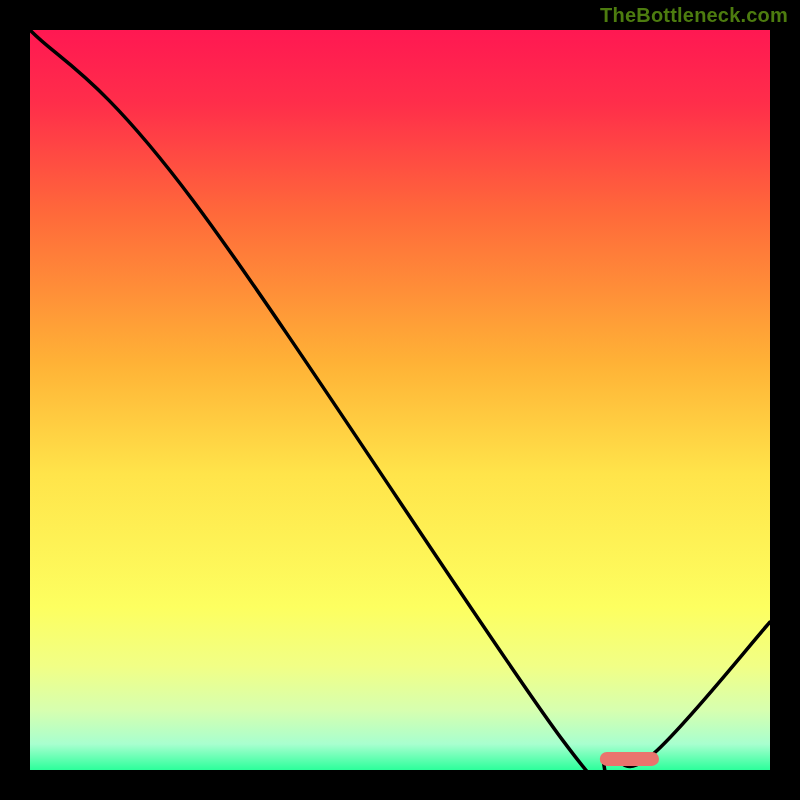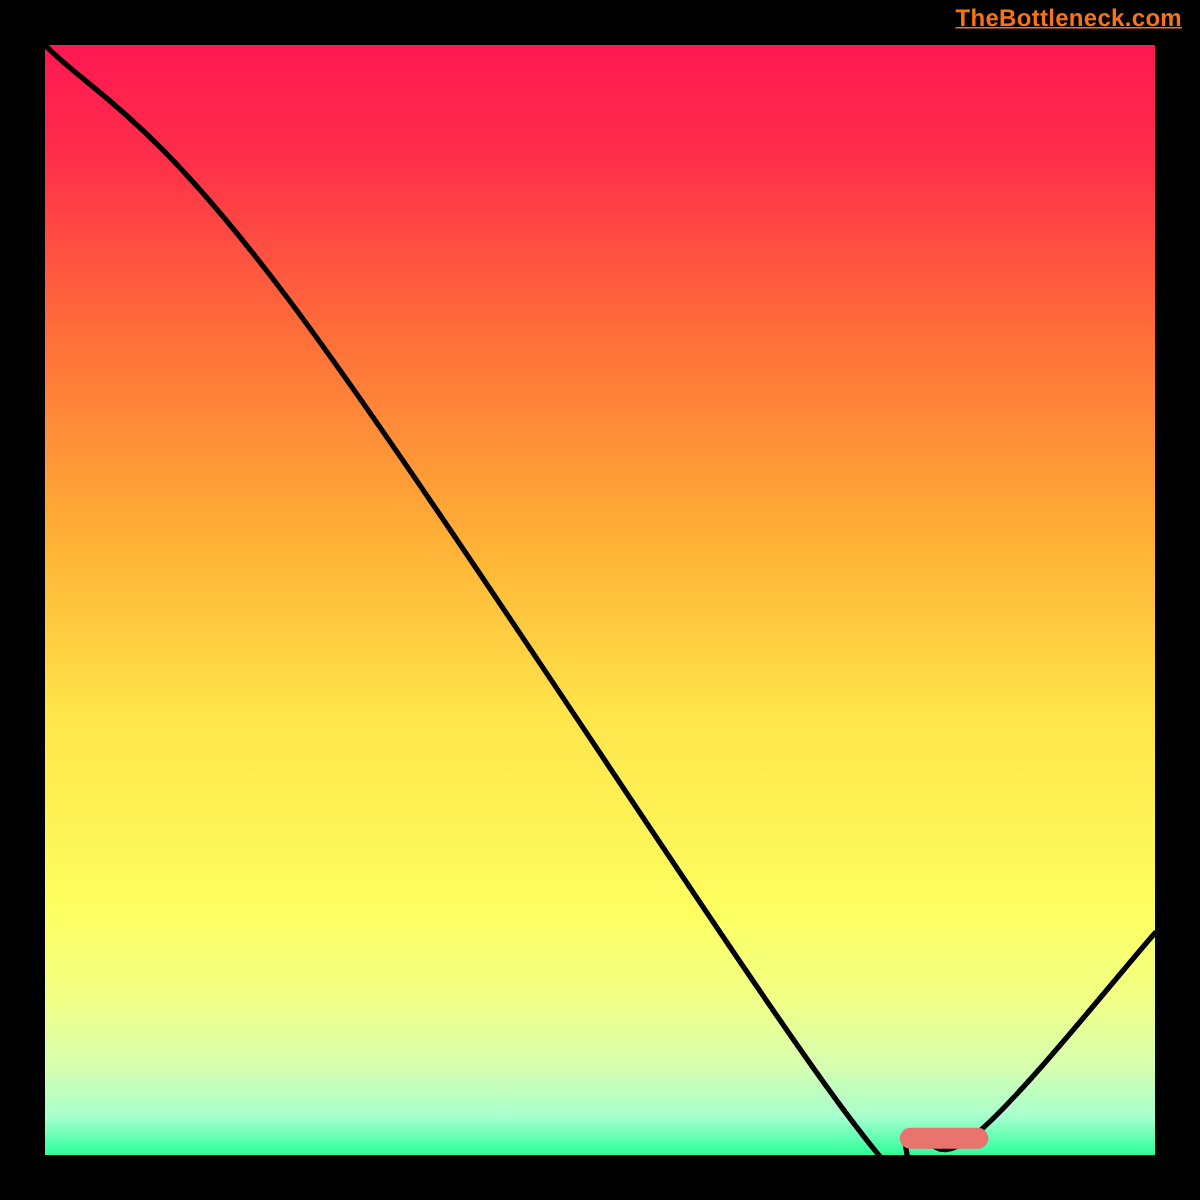--- a/index.html
+++ b/index.html
@@ -22,26 +22,25 @@
     left: 30px;
     top: 30px;
     width: 740px;
     height: 740px;
     overflow: hidden;
   }
   .watermark {
     position: absolute;
     top: 4px;
     right: 12px;
-    color: #f97316;
-    font-size: 16px;
+    color: #4d7c0f;
+    font-size: 20px;
     font-weight: 600;
     letter-spacing: 0.2px;
     user-select: none;
-    text-decoration: underline;
   }
   svg { display: block; }
 </style>
 </head>
 <body>
 
 <div class="frame">
   <div class="watermark">TheBottleneck.com</div>
 
   <div class="plot-area">

